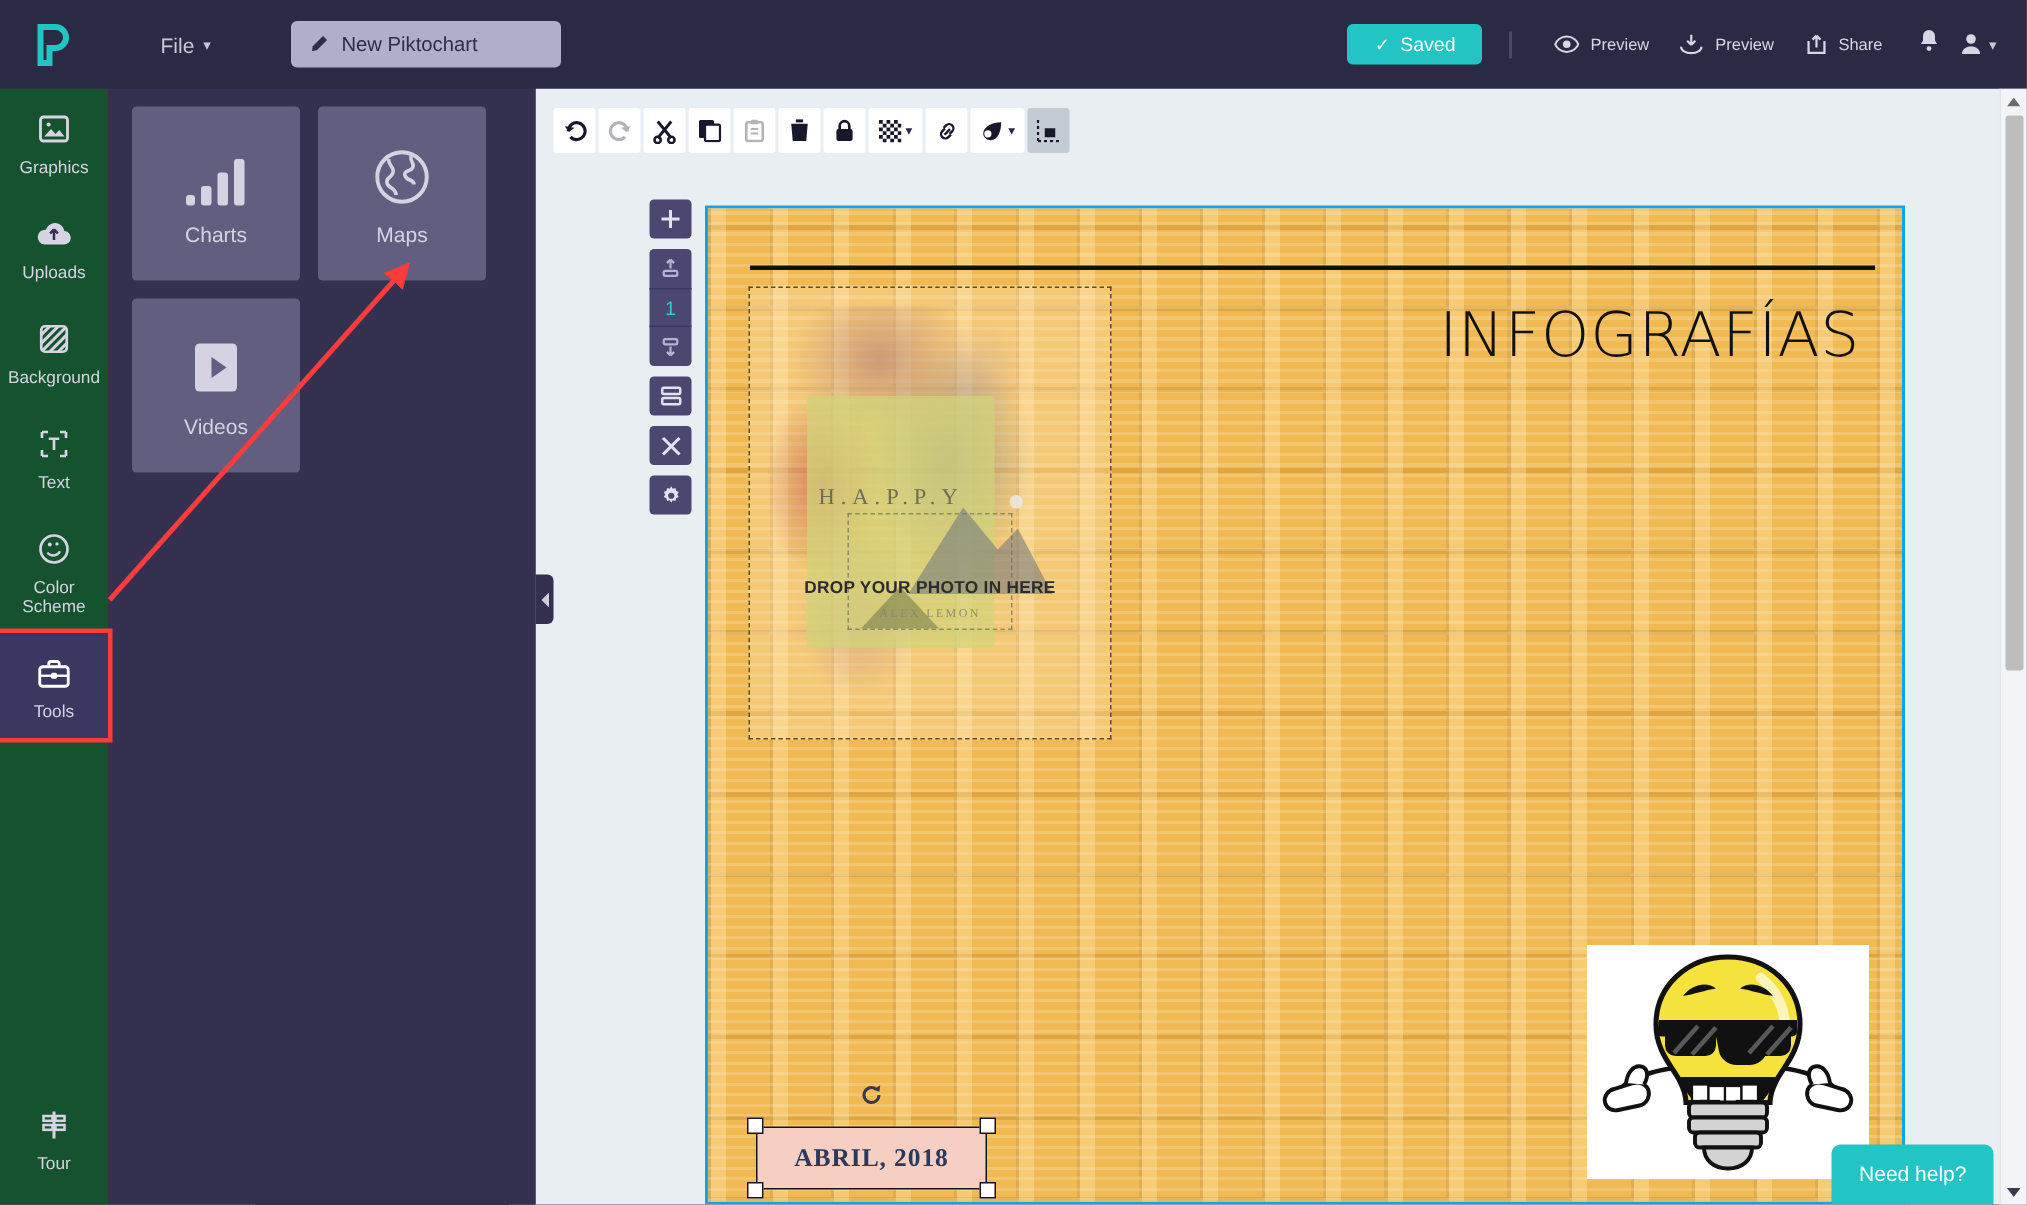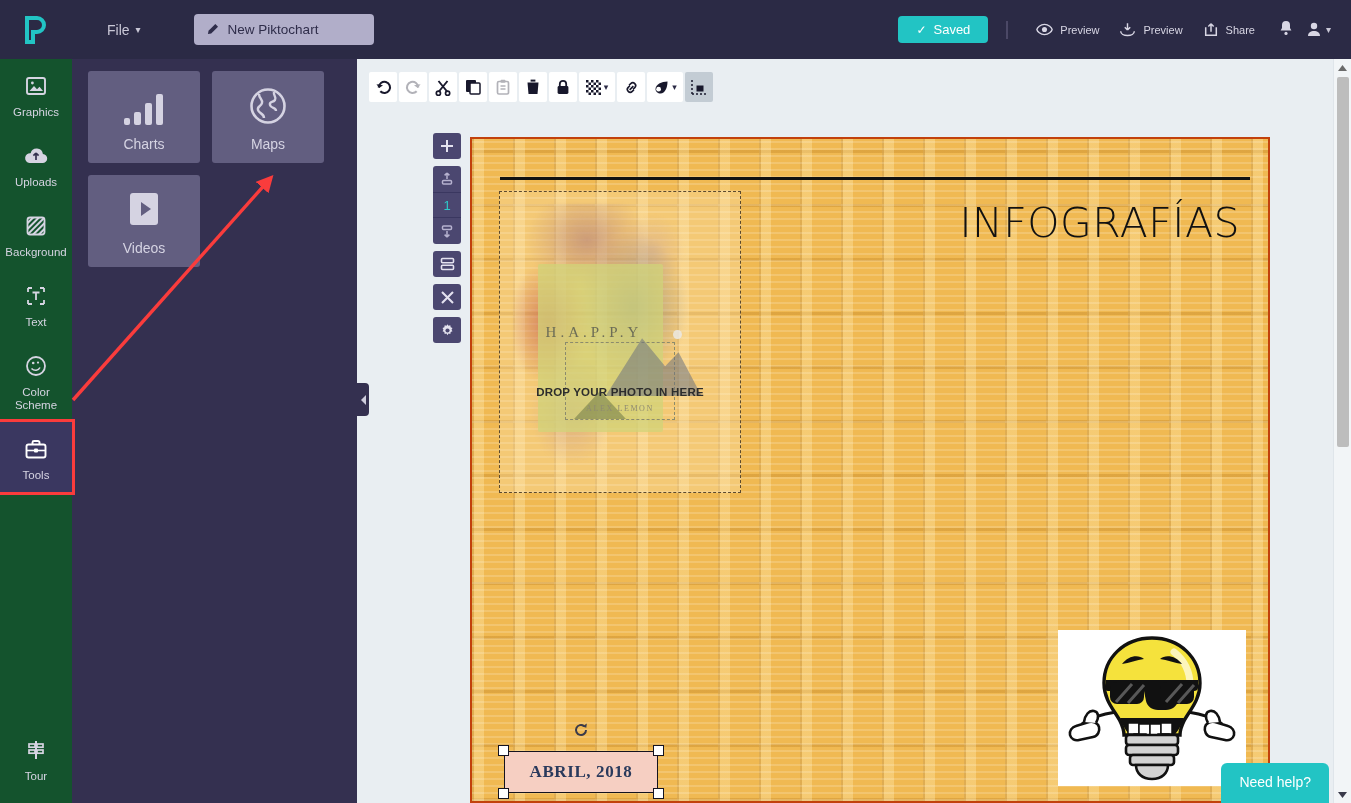--- a/index.html
+++ b/index.html
@@ -88,21 +88,21 @@
 
   
   .panel {
     position: absolute; top: 59px; left: 72px;
     width: 285px; height: 744px;
     background: #343050;
     z-index: 20;
   }
   .cards { padding: 12px 0 0 16px; display: flex; flex-wrap: wrap; gap: 12px; width: 260px; }
   .card {
-    width: 112px; height: 92px;
+    width: 112px; height: 116px;
     background: #625e80;
     border-radius: 3px;
     display: flex; flex-direction: column;
     align-items: center; justify-content: center; gap: 10px;
     color: #d5d3e2; font-size: 14px;
     cursor: pointer;
   }
   .card .cicon { height: 44px; display:flex; align-items:flex-end; }
 
   .collapse-tab {
@@ -136,21 +136,21 @@
   }
   .tbtn.wide { width: 36px; gap: 3px; }
   .tbtn.sel { background: #c3ccd4; }
   .tbtn.dis svg { opacity: .33; }
   .tcaret { font-size: 9px; color: #2b2a45; }
 
   
   .canvas-wrap {
     position: absolute; top: 78px; left: 113px;
     width: 800px; height: 666px;
-    border: 2px solid #c2410c;
+    border: 2px solid #0ea5e9;
   }
   .canvas {
     position: absolute; inset: 0;
     background-color: #f0b952;
     background-image:
       repeating-linear-gradient(0deg, rgba(255,255,255,.17) 0 2px, rgba(0,0,0,0) 2px 7px),
       repeating-linear-gradient(90deg, rgba(196,136,40,.45) 0 2px, rgba(0,0,0,0) 2px 41px),
       repeating-linear-gradient(90deg, rgba(255,232,170,.38) 0 12px, rgba(0,0,0,0) 12px 41px),
       repeating-linear-gradient(0deg, rgba(196,136,40,.40) 0 3px, rgba(0,0,0,0) 3px 54px);
     overflow: hidden;

